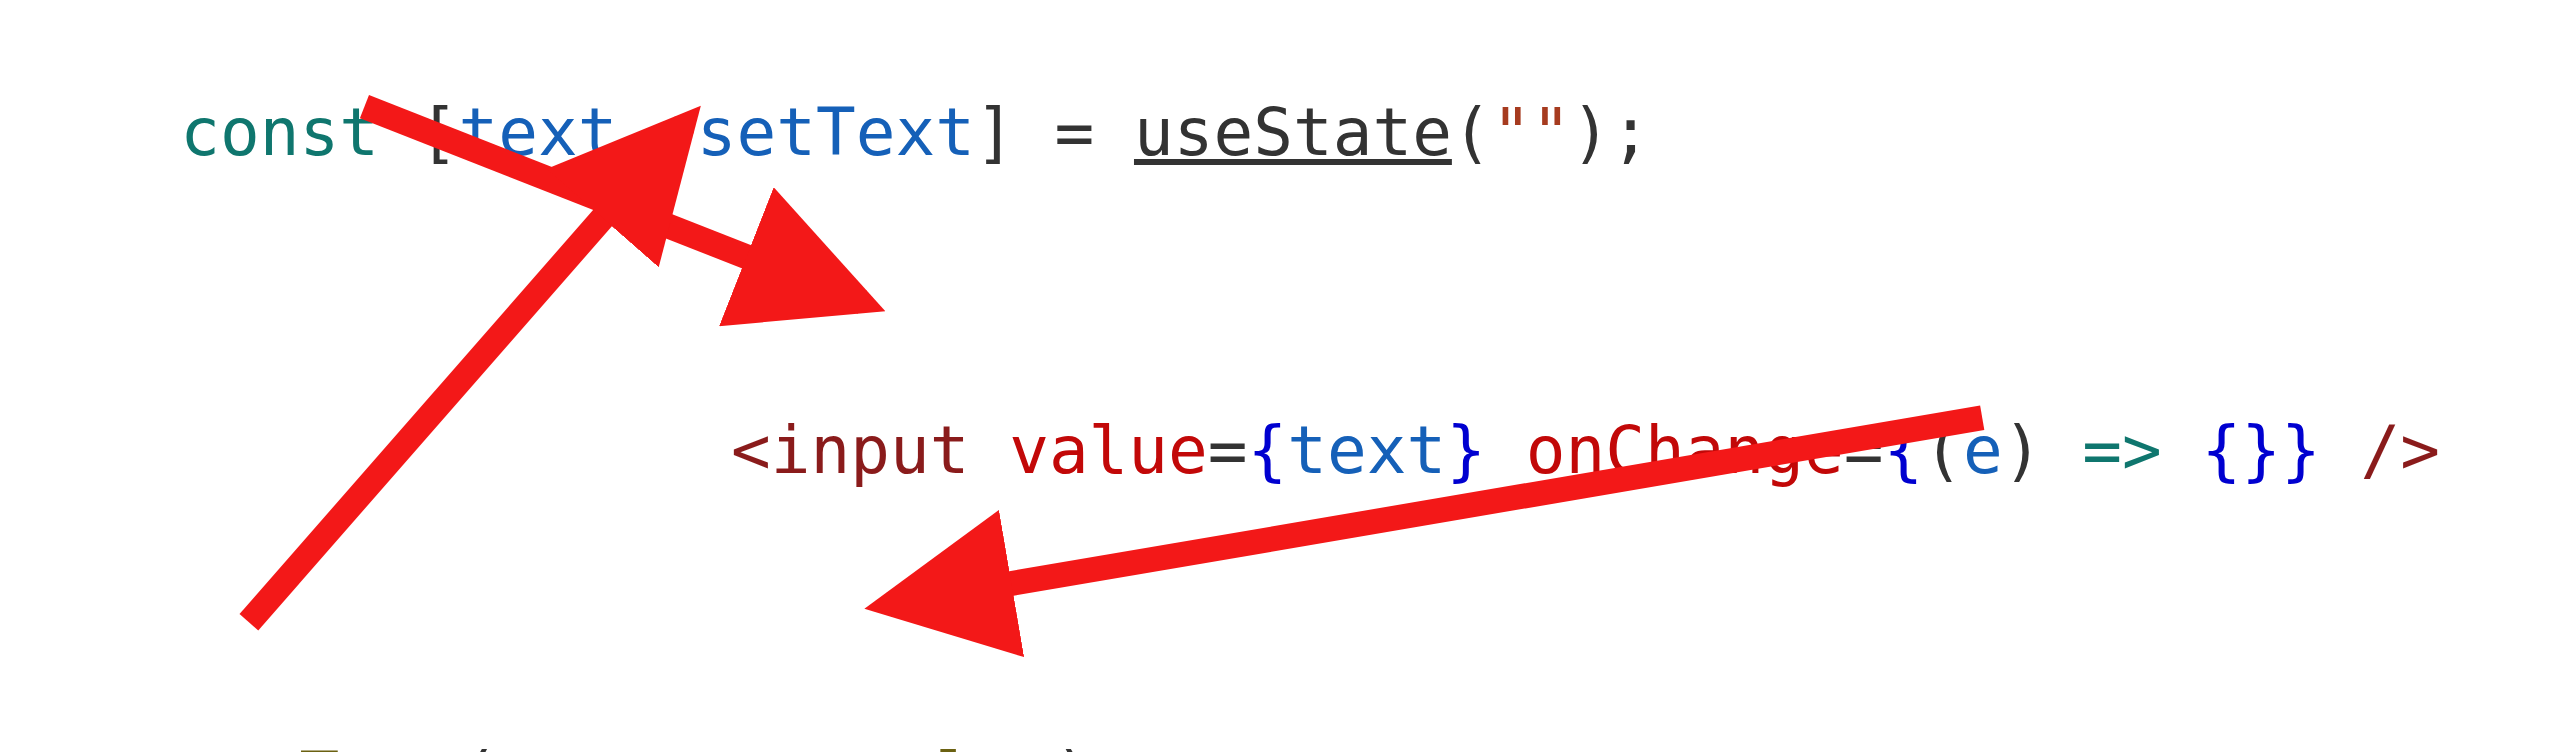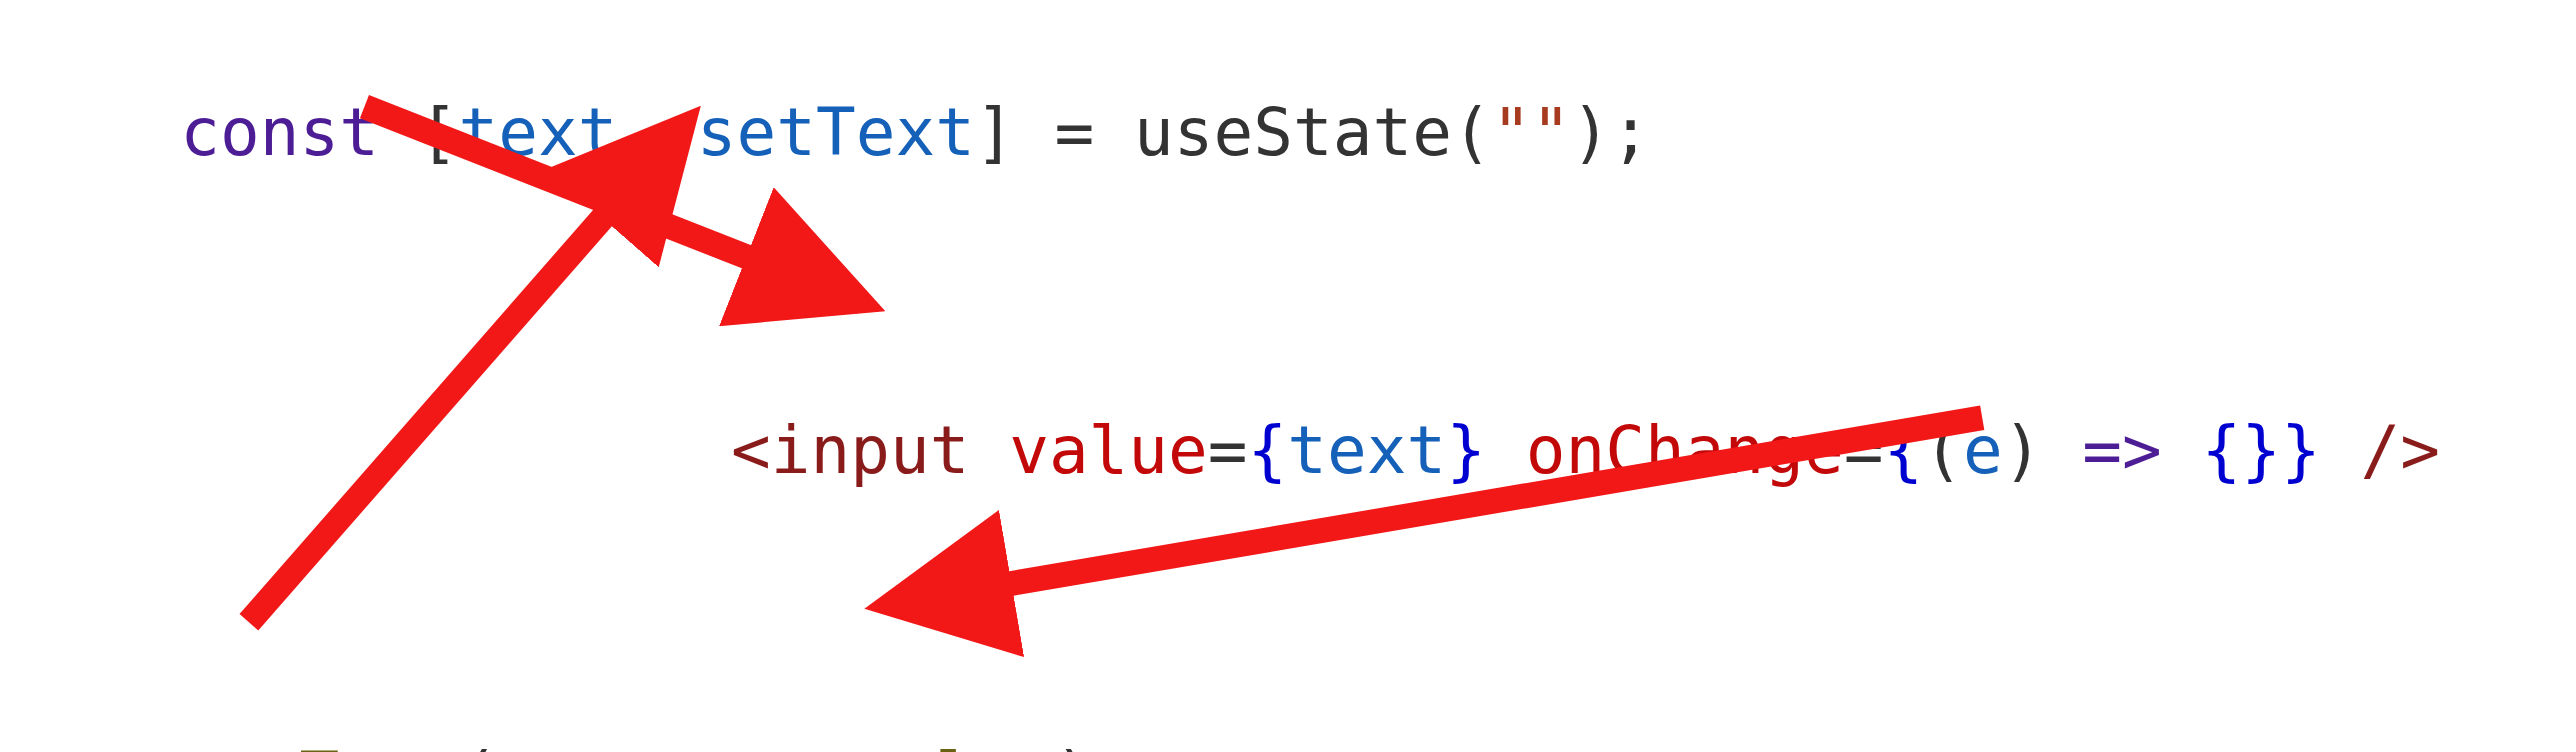--- a/index.html
+++ b/index.html
@@ -14,24 +14,24 @@
     width: 2576px;
     height: 752px;
     font-family: "DejaVu Sans Mono", "Menlo", "Consolas", monospace;
     font-size: 66px;
     line-height: 1.2;
     white-space: pre;
   }
   .code-line {
     position: absolute;
   }
-  .tok-kw    { color: #4c1d95; text-align: right; } 
+  .tok-kw    { color: #0f766e; text-align: right; } 
   .tok-var   { color: #1560b8; } 
   .tok-punc  { color: #333333; }
-  .tok-use   { color: #333333; } 
+  .tok-use   { color: #333333; text-decoration: underline; } 
   .tok-str   { color: #a63b1f; } 
   .tok-tag   { color: #8a1b1b; } 
   .tok-attr  { color: #c20808; } 
   .tok-brace { color: #0000d0; } 
   .tok-ident { color: #1560b8; }
   .tok-call  { color: #6b6112; } 
   svg.overlay {
     position: absolute;
     left: 0;
     top: 0;

